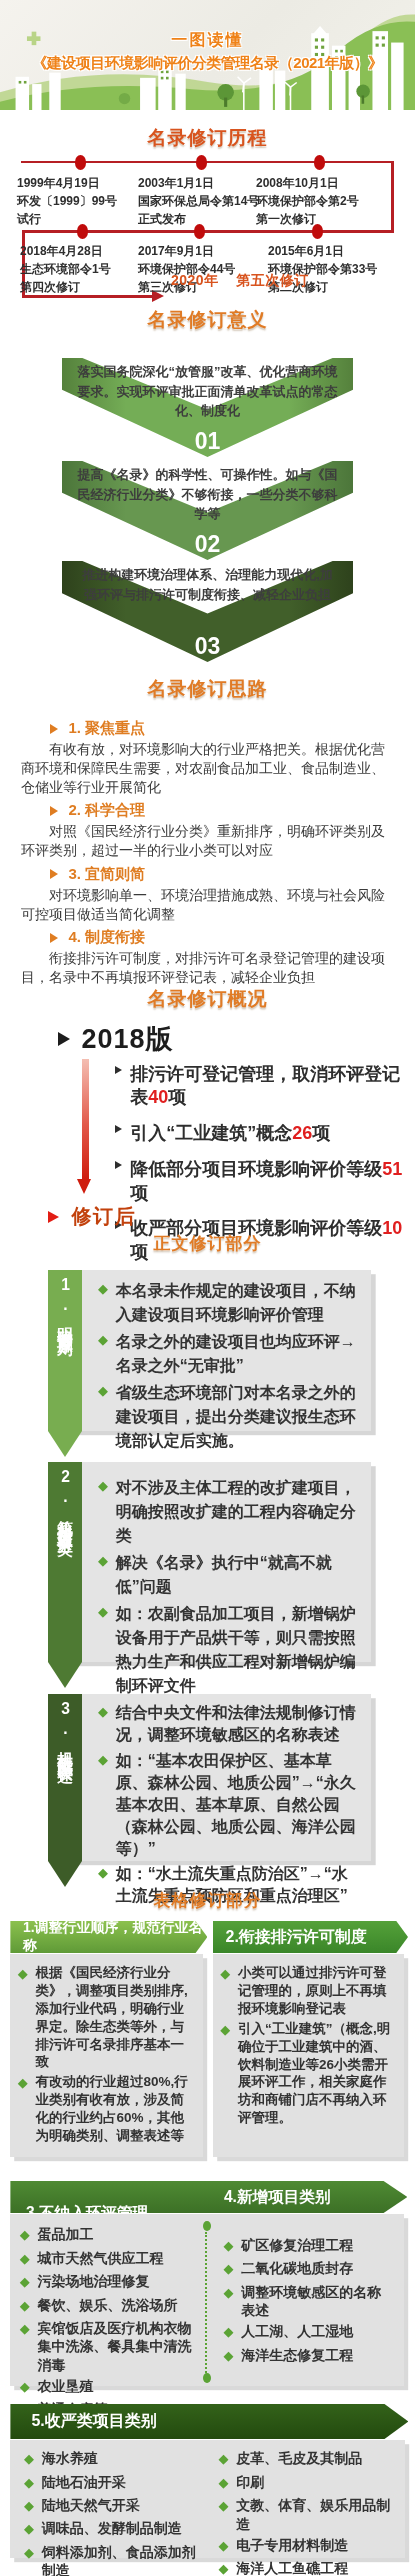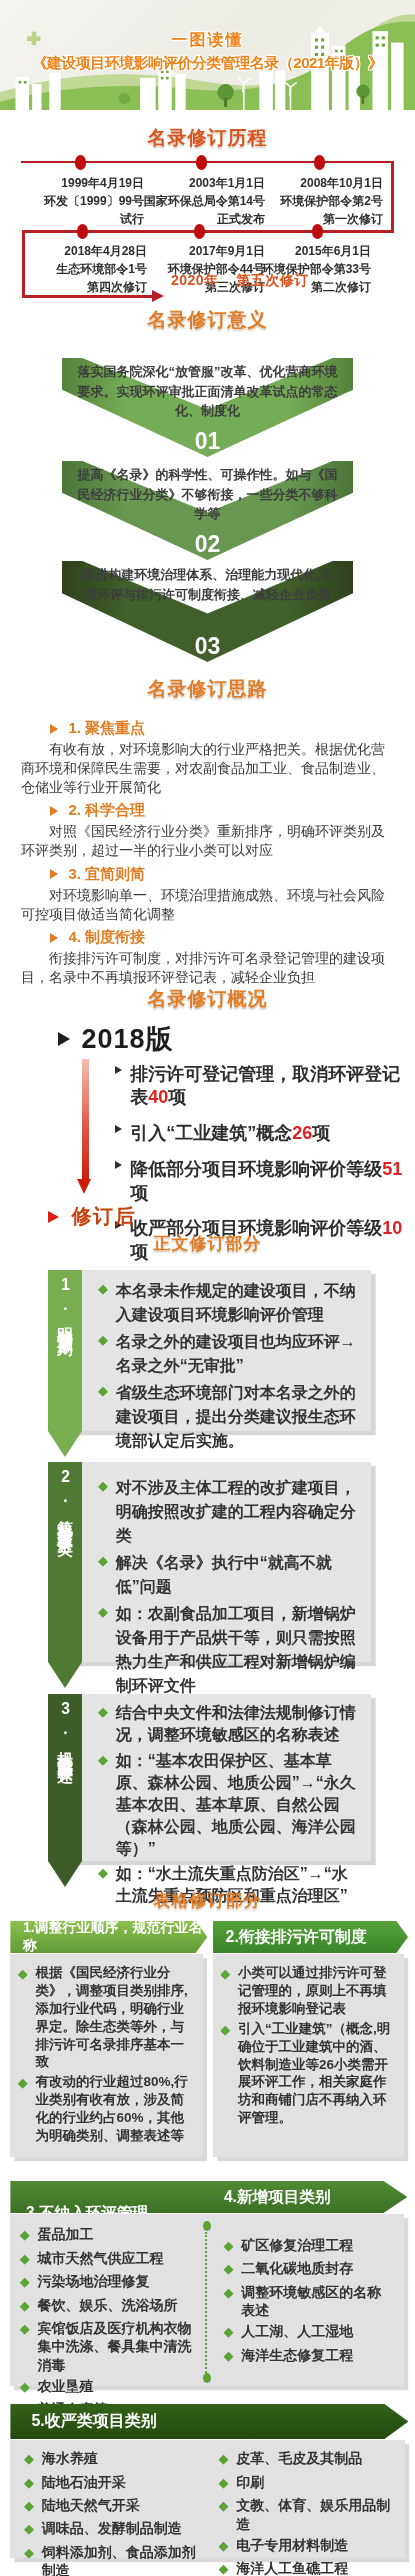--- a/index.html
+++ b/index.html
@@ -19,21 +19,21 @@
   
   .sec-title{position:absolute;left:0;width:100%;text-align:center;font-size:19px;font-weight:bold;
     color:#e07b26;text-shadow:0 1.6px 1.6px rgba(110,70,20,.3);letter-spacing:1px;}
   .sec-title.redish{color:#d8541e;}
   .sec-title.small{font-size:17px;}
 
   
   .timeline{position:absolute;top:153px;left:0;width:415px;height:162px;}
   .tl-seg{position:absolute;background:#b61f24;}
   .tl-dot{position:absolute;width:11.4px;height:14.5px;border-radius:50%;background:#c00b0b;}
-  .tl-cell{position:absolute;width:127px;text-align:right;font-size:12px;font-weight:bold;color:#2e2e2e;line-height:1.5;}
+  .tl-cell{position:absolute;width:127px;text-align:left;font-size:12px;font-weight:bold;color:#2e2e2e;line-height:1.5;}
   .tl-arrowhead{position:absolute;width:0;height:0;border-top:6.8px solid transparent;border-bottom:6.8px solid transparent;border-left:12.5px solid #b61f24;}
   .tl-final{position:absolute;font-size:14px;font-weight:bold;color:#d8531e;letter-spacing:0.5px;}
   .tl-final .gap{display:inline-block;width:17.7px;}
 
   
   .chev{position:absolute;left:62px;width:291px;height:99px;}
   .chev-shape{position:absolute;left:0;top:0;width:100%;height:100%;
     clip-path:polygon(0 0,7% 0,50% 52%,93% 0,100% 0,100% 32%,50% 100%,0 32%);}
   .chev1 .chev-shape{background:linear-gradient(90deg,#55813c 0%,#74ad56 22%,#74ad56 78%,#55813c 100%);}
   .chev2 .chev-shape{background:linear-gradient(90deg,#4c763a 0%,#679750 22%,#679750 78%,#4c763a 100%);}
@@ -210,21 +210,21 @@
     <div class="tl-cell" style="left:20px;top:89px;">
       <div>2018年4月28日</div>
       <div>生态环境部令1号</div>
       <div>第四次修订</div>
     </div>
     <div class="tl-cell" style="left:138px;top:89px;">
       <div>2017年9月1日</div>
       <div>环境保护部令44号</div>
       <div>第三次修订</div>
     </div>
-    <div class="tl-cell" style="left:244px;top:89px;">
+    <div class="tl-cell" style="left:268px;top:89px;">
       <div>2015年6月1日</div>
       <div>环境保护部令第33号</div>
       <div>第二次修订</div>
     </div>
 
     <div class="tl-final" style="left:171px;top:119px;">
       <span>2020年</span><span class="gap"></span><span>第五次修订</span>
     </div>
   </div>
 

